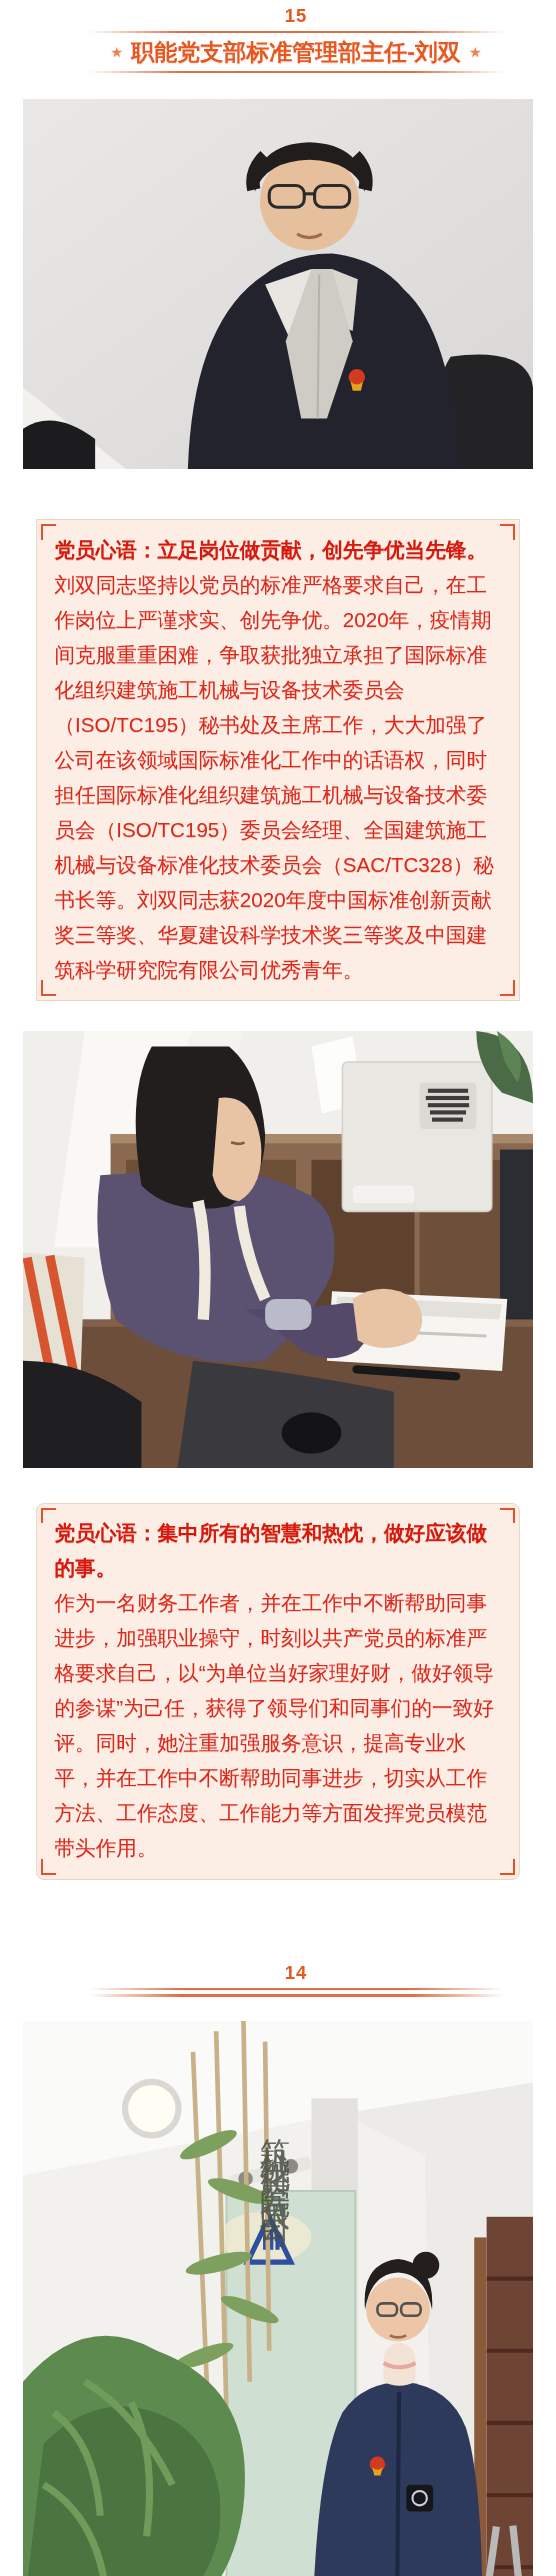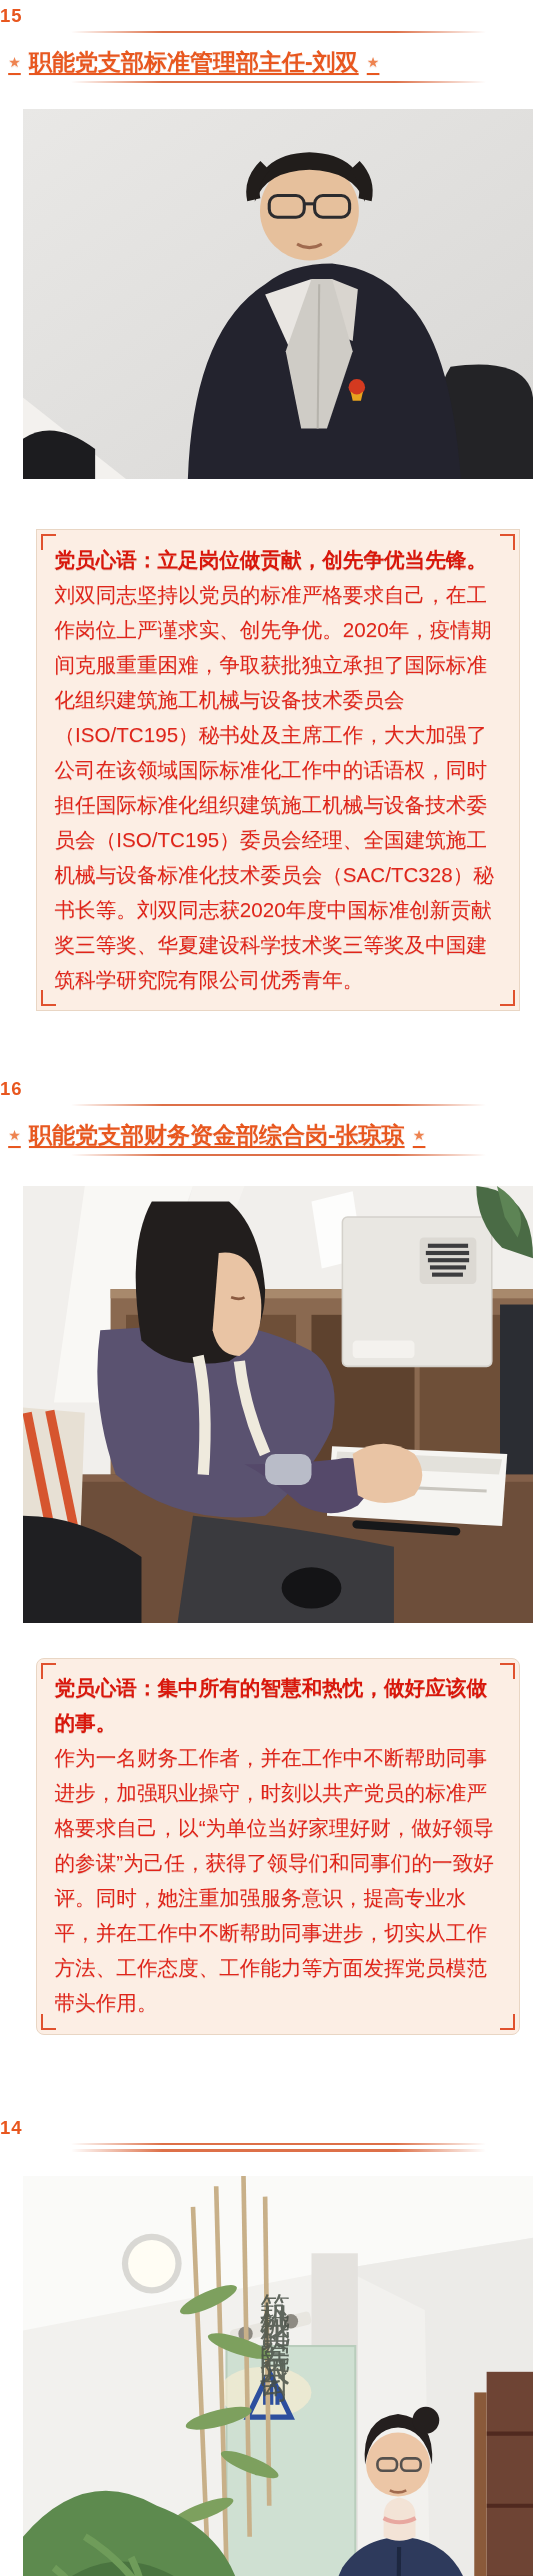--- a/index.html
+++ b/index.html
@@ -15,34 +15,33 @@
     --panel-tri:#D84F28;
     --panel-back:#EFEFEF;
   }
   html,body{margin:0;padding:0;background:#fff;}
   .page{
     position:relative;width:556px;height:3962px;margin:0 auto;
     background:#ffffff;overflow:hidden;
     font-family:"Liberation Sans","DejaVu Sans",sans-serif;
   }
   
-  .sec-header{}
+  .sec-header{text-align:center;padding-left:36px;}
   .sec-num{
     padding-top:6.2px;font-size:18.5px;line-height:20.6px;font-weight:bold;
     color:var(--accent);letter-spacing:1px;
   }
   .grad-line{
     width:415px;height:2.6px;margin:4.1px auto 0 auto;border-radius:1.5px;
     background:linear-gradient(90deg,rgba(221,112,72,0) 0%,var(--line) 22%,var(--line) 78%,rgba(221,112,72,0) 100%);
   }
   .sec-title-row{
-    margin-top:16px;font-size:23px;line-height:27px;font-weight:bold;color:var(--accent);
+    margin-top:6px;font-size:23px;line-height:27px;font-weight:bold;color:var(--accent);
     text-shadow:0 1px 0 rgba(255,255,255,.6),0 0.5px 1px rgba(160,60,10,.25);
     white-space:nowrap;
-    text-decoration:underline;
   }
   .hdr-star{font-size:14px;color:var(--accent-soft);vertical-align:3.1px;margin:0 8.2px;}
   
   .photo{position:relative;width:510px;margin-left:23px;overflow:hidden;background:#e3e2e0;}
   .photo svg{display:block;width:100%;height:100%;}
   .ph1{height:370px;margin-top:26px;}
   .ph2{height:437px;margin-top:30px;}
   .ph3{height:674px;margin-top:24px;}
   .sign-vtext{
     position:absolute;left:231px;top:93px;height:515px;
@@ -118,28 +117,20 @@
 
   <div class="qbox mt-box1">
     <i class="corner c-tl"></i>
     <i class="corner c-tr"></i>
     <i class="corner c-bl"></i>
     <i class="corner c-br"></i>
     <div class="q-lead">党员心语：立足岗位做贡献，创先争优当先锋。</div>
     <div class="q-body">刘双同志坚持以党员的标准严格要求自己，在工作岗位上严谨求实、创先争优。2020年，疫情期间克服重重困难，争取获批独立承担了国际标准化组织建筑施工机械与设备技术委员会（ISO/TC195）秘书处及主席工作，大大加强了公司在该领域国际标准化工作中的话语权，同时担任国际标准化组织建筑施工机械与设备技术委员会（ISO/TC195）委员会经理、全国建筑施工机械与设备标准化技术委员会（SAC/TC328）秘书长等。刘双同志获2020年度中国标准创新贡献奖三等奖、华夏建设科学技术奖三等奖及中国建筑科学研究院有限公司优秀青年。</div>
   </div>
 
-  <div class="sec-header mt-sec16">
-    <div class="sec-num">16</div>
-    <div class="grad-line"></div>
-    <div class="sec-title-row">
-      <span class="hdr-star">★</span><span>职能党支部财务资金部综合岗-张琼琼</span><span class="hdr-star">★</span>
-    </div>
-    <div class="grad-line"></div>
-  </div>
 
   <div class="photo ph2" aria-label="张琼琼同志身穿紫色开衫、佩戴工作证带，坐在办公桌前操作鼠标，桌上放有票据文件，身后是木色柜子和白色打印机">
     <svg viewBox="0 0 990 848" preserveAspectRatio="none">
       <rect width="990" height="848" fill="#f1efec"></rect>
       <polygon points="120,0 330,0 180,420 60,420" fill="#fbfaf8" opacity="0.8"></polygon>
       <polygon points="330,0 430,0 330,260 250,300" fill="#f7f5f2" opacity="0.7"></polygon>
       <rect x="170" y="200" width="820" height="380" fill="#8a6950"></rect>
       <rect x="170" y="200" width="820" height="18" fill="#a8896c"></rect>
       <rect x="200" y="250" width="330" height="300" fill="#6e4f38"></rect>
       <rect x="560" y="250" width="200" height="300" fill="#5e422e"></rect>

